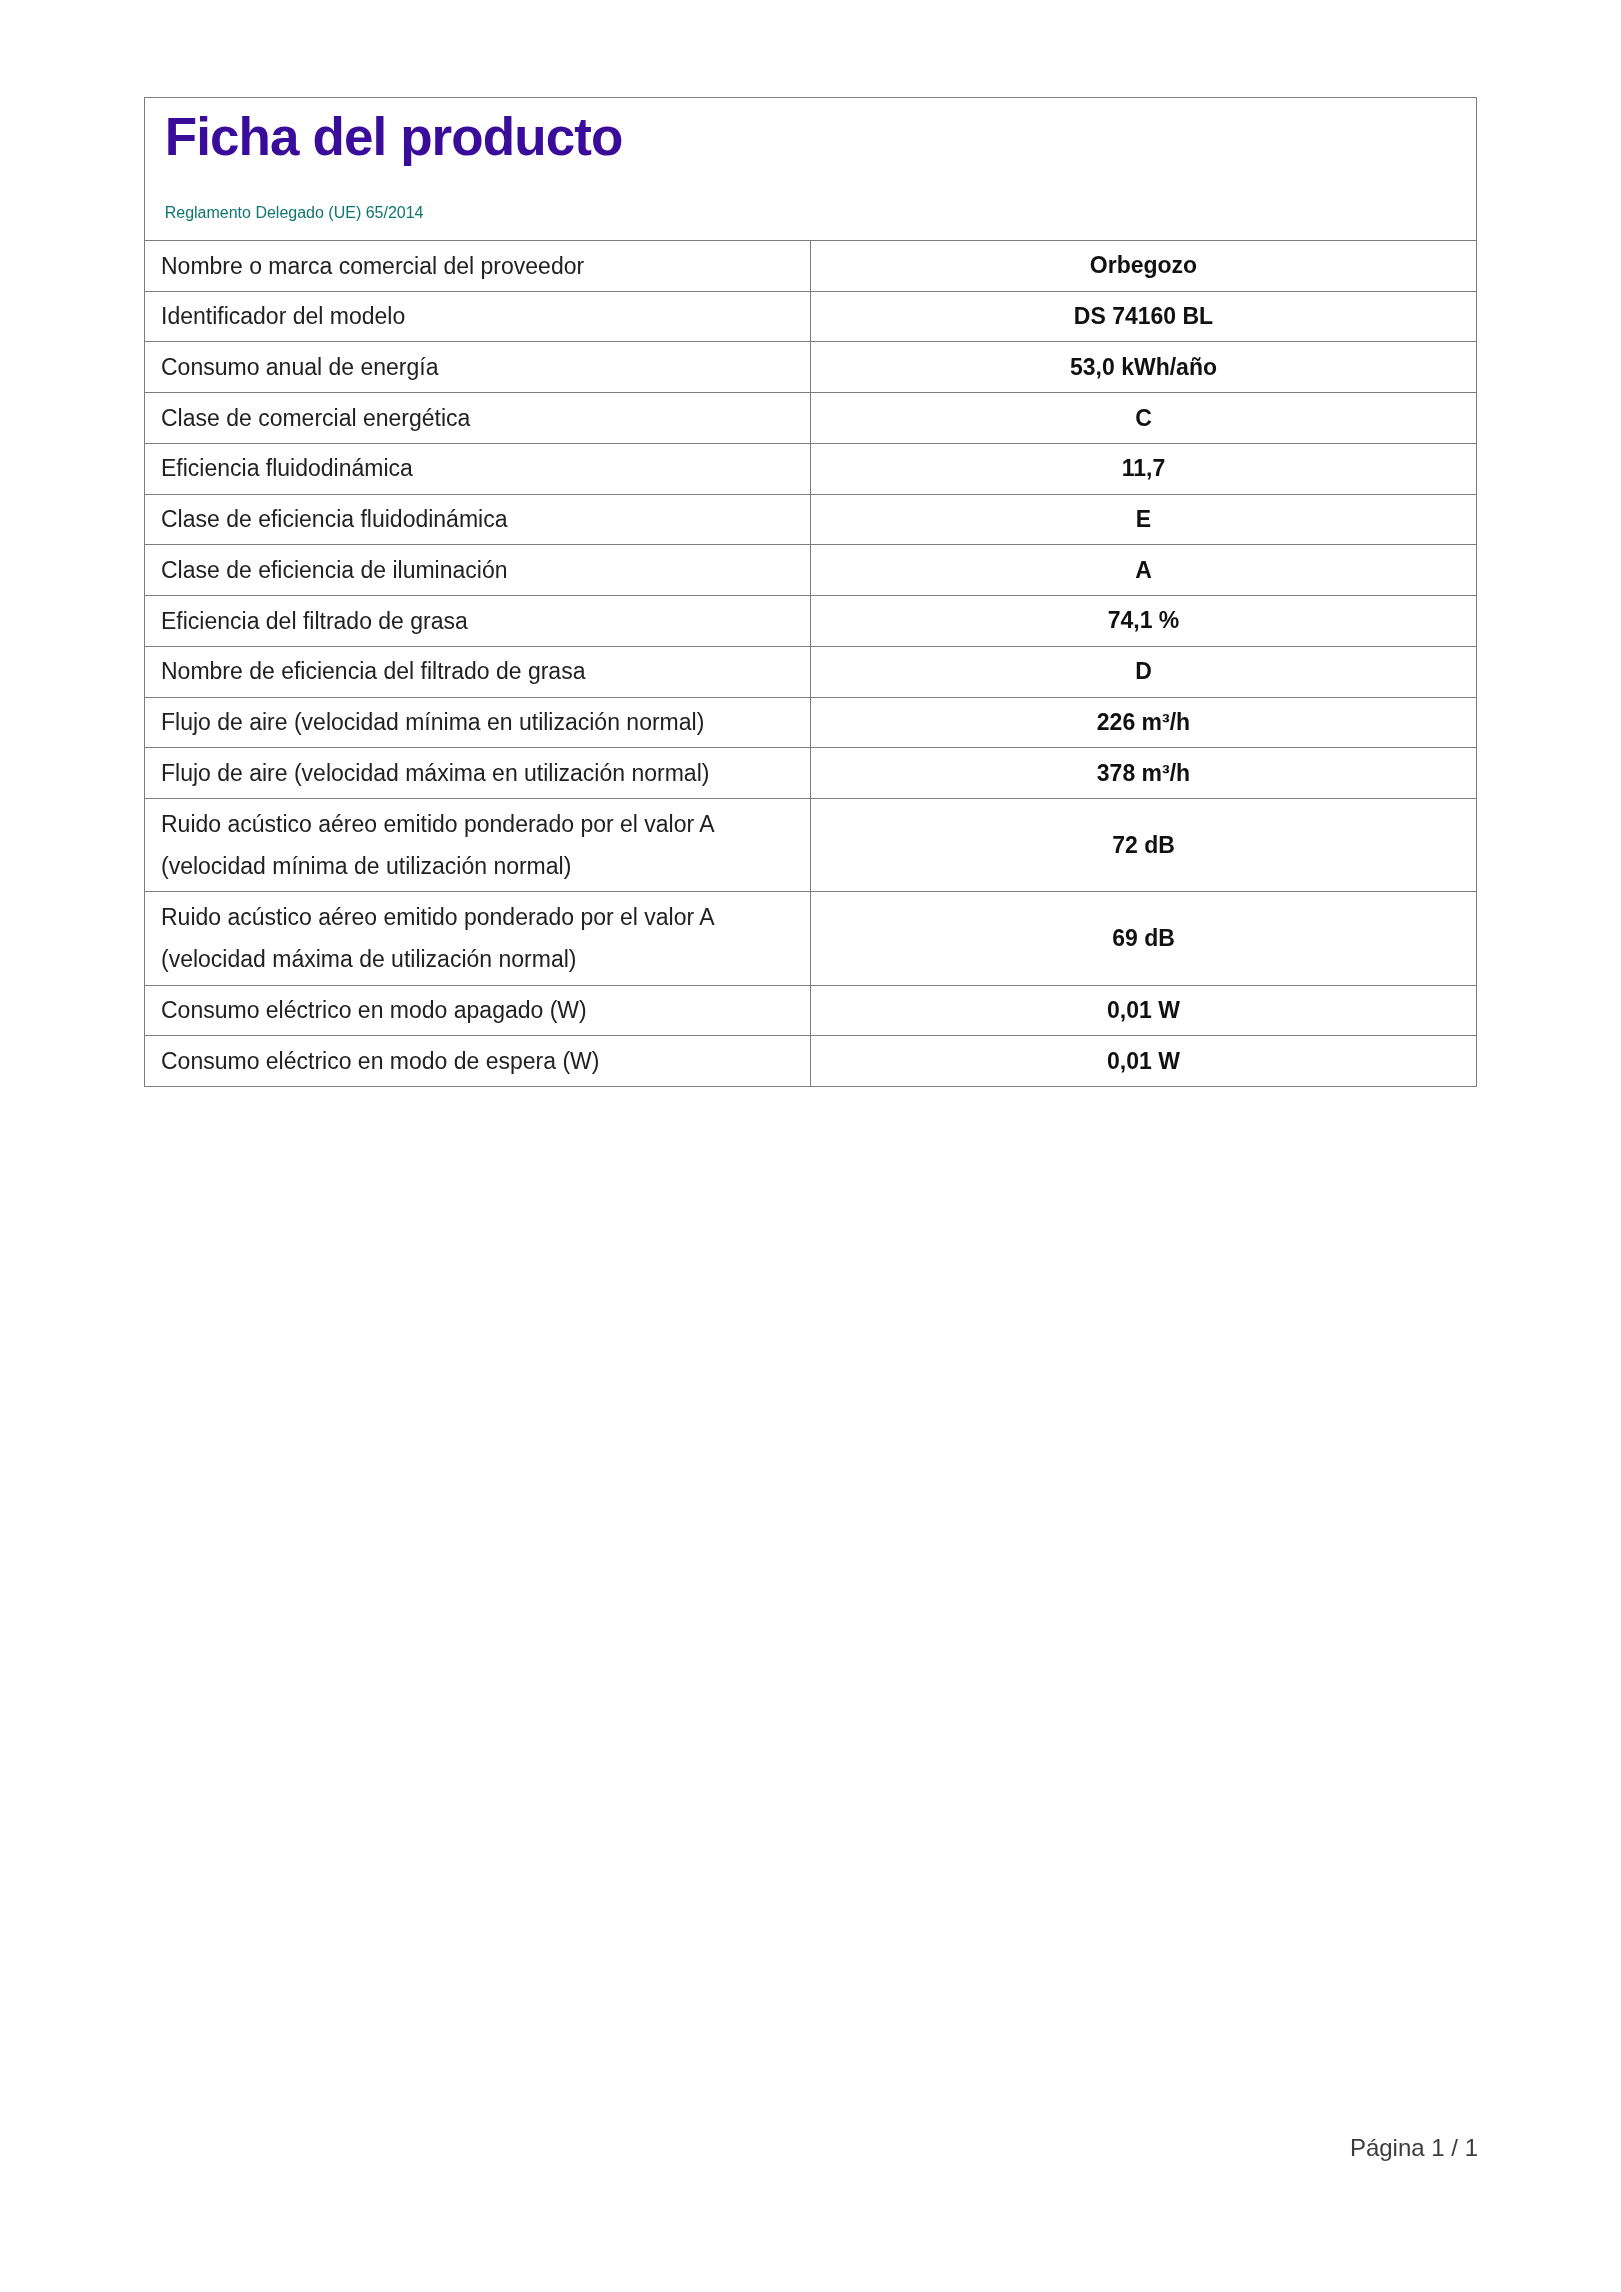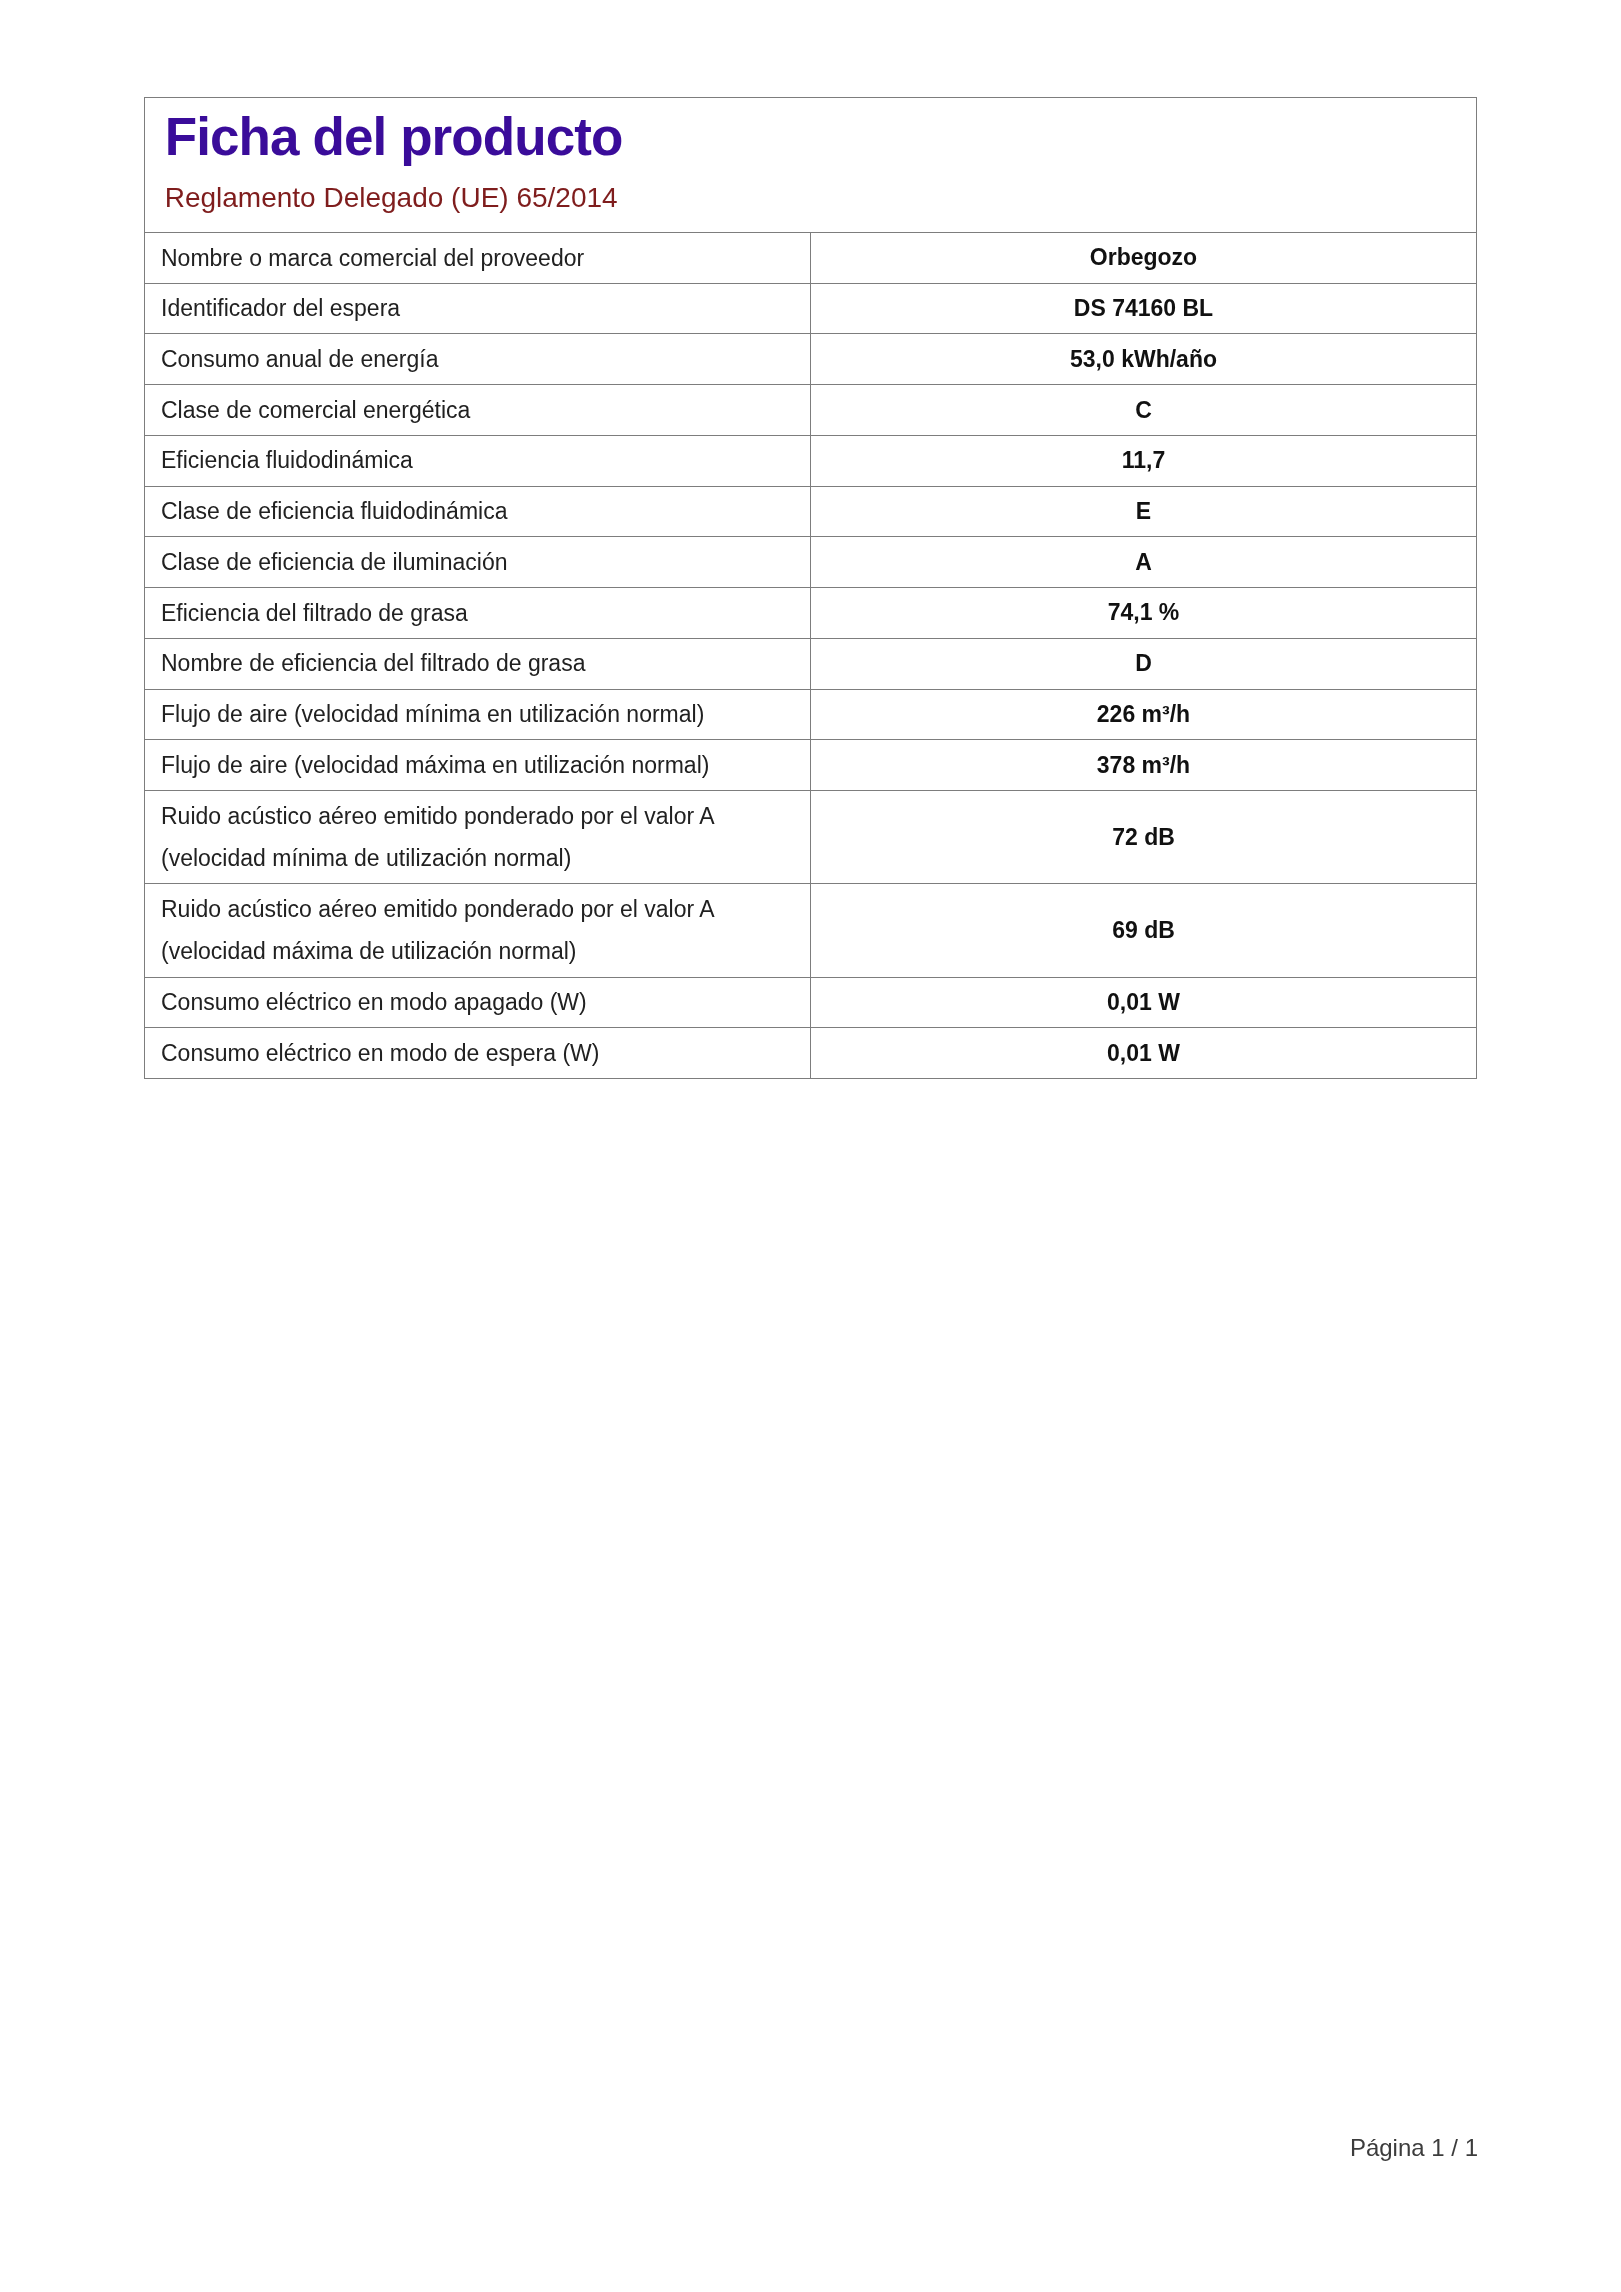--- a/index.html
+++ b/index.html
@@ -33,23 +33,23 @@
     padding: 9px 19.7px 18px 19.7px;
   }
   .fiche-title {
     font-size: 53px;
     font-weight: bold;
     color: var(--title-color);
     letter-spacing: -0.9px;
     line-height: 1.15;
   }
   .fiche-subtitle {
-    margin-top: 14px;
-    font-size: 28px;
-    color: #7f1d1d;
+    margin-top: 36px;
+    font-size: 16px;
+    color: #0f766e;
   }
   table.spec-table {
     width: 100%;
     border-collapse: collapse;
     table-layout: fixed;
     font-size: 23px;
   }
   table.spec-table td {
     border: 1.3px solid var(--border-color);
     vertical-align: middle;
@@ -95,21 +95,21 @@
     </div>
 
     <table class="spec-table">
       <tbody>
   <tr>
     <td class="row-label">Nombre o marca comercial del proveedor</td>
     <td class="row-value">Orbegozo</td>
   </tr>
 
   <tr>
-    <td class="row-label">Identificador del espera</td>
+    <td class="row-label">Identificador del modelo</td>
     <td class="row-value">DS 74160 BL</td>
   </tr>
 
   <tr>
     <td class="row-label">Consumo anual de energía</td>
     <td class="row-value">53,0 kWh/año</td>
   </tr>
 
   <tr>
     <td class="row-label">Clase de comercial energética</td>

